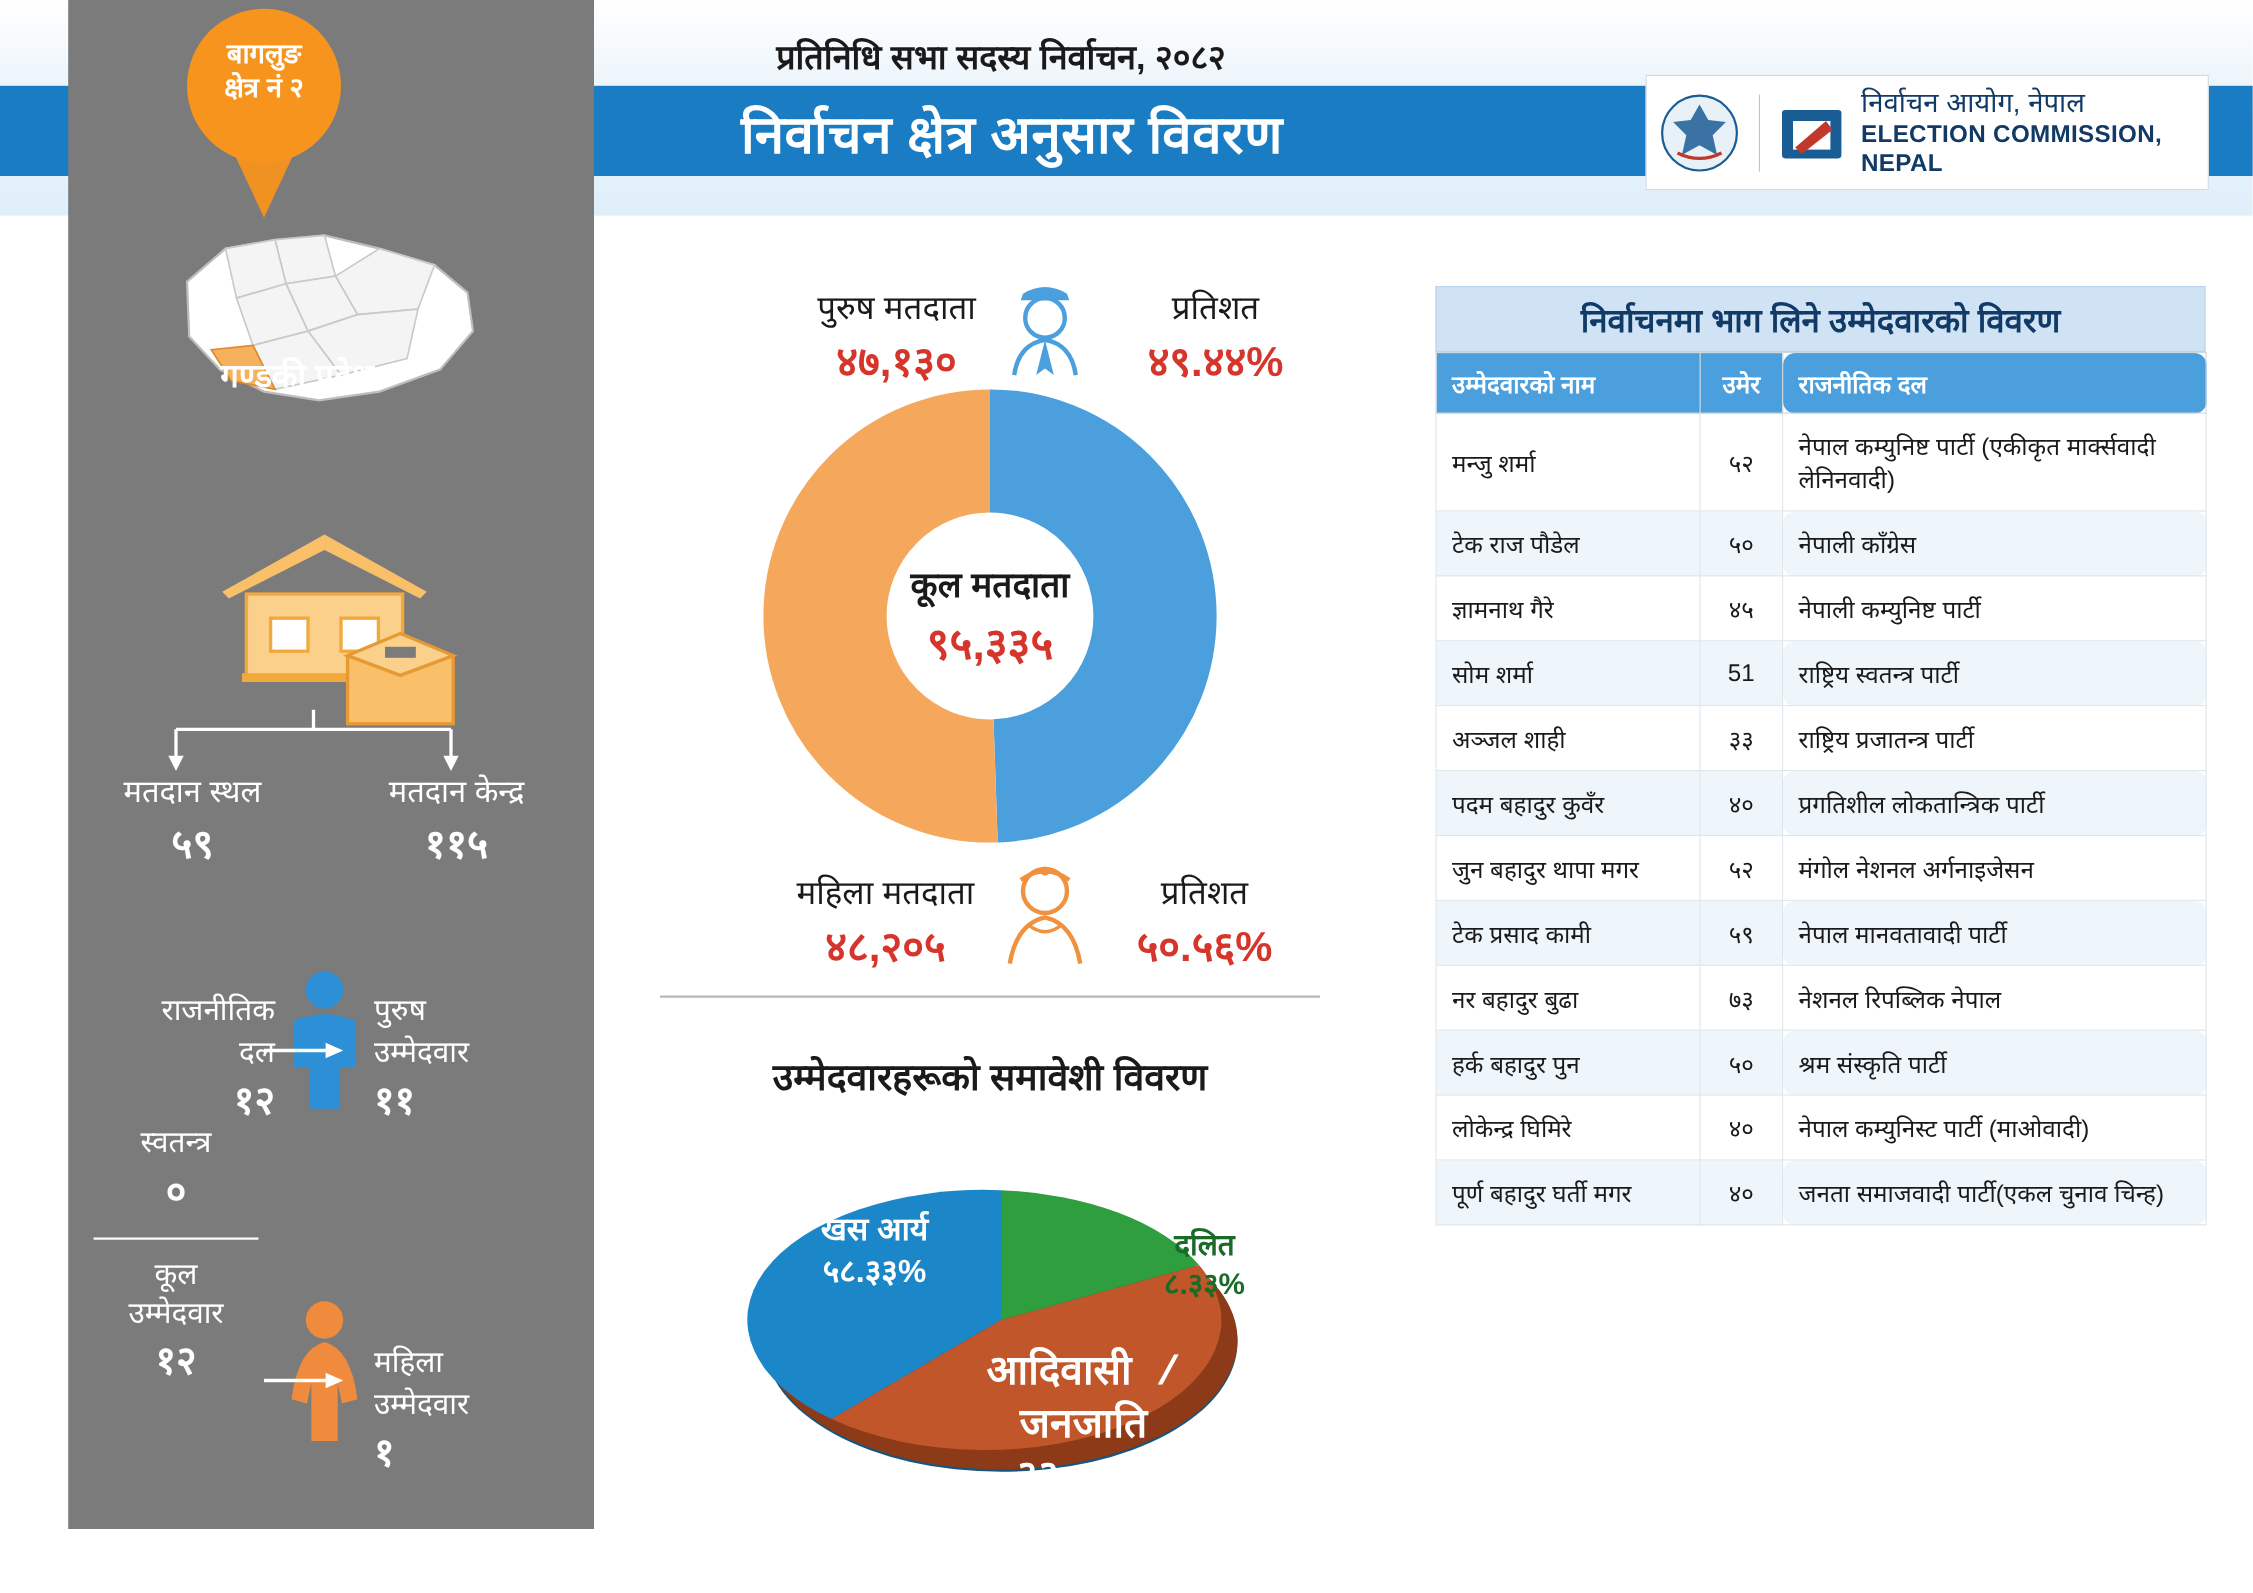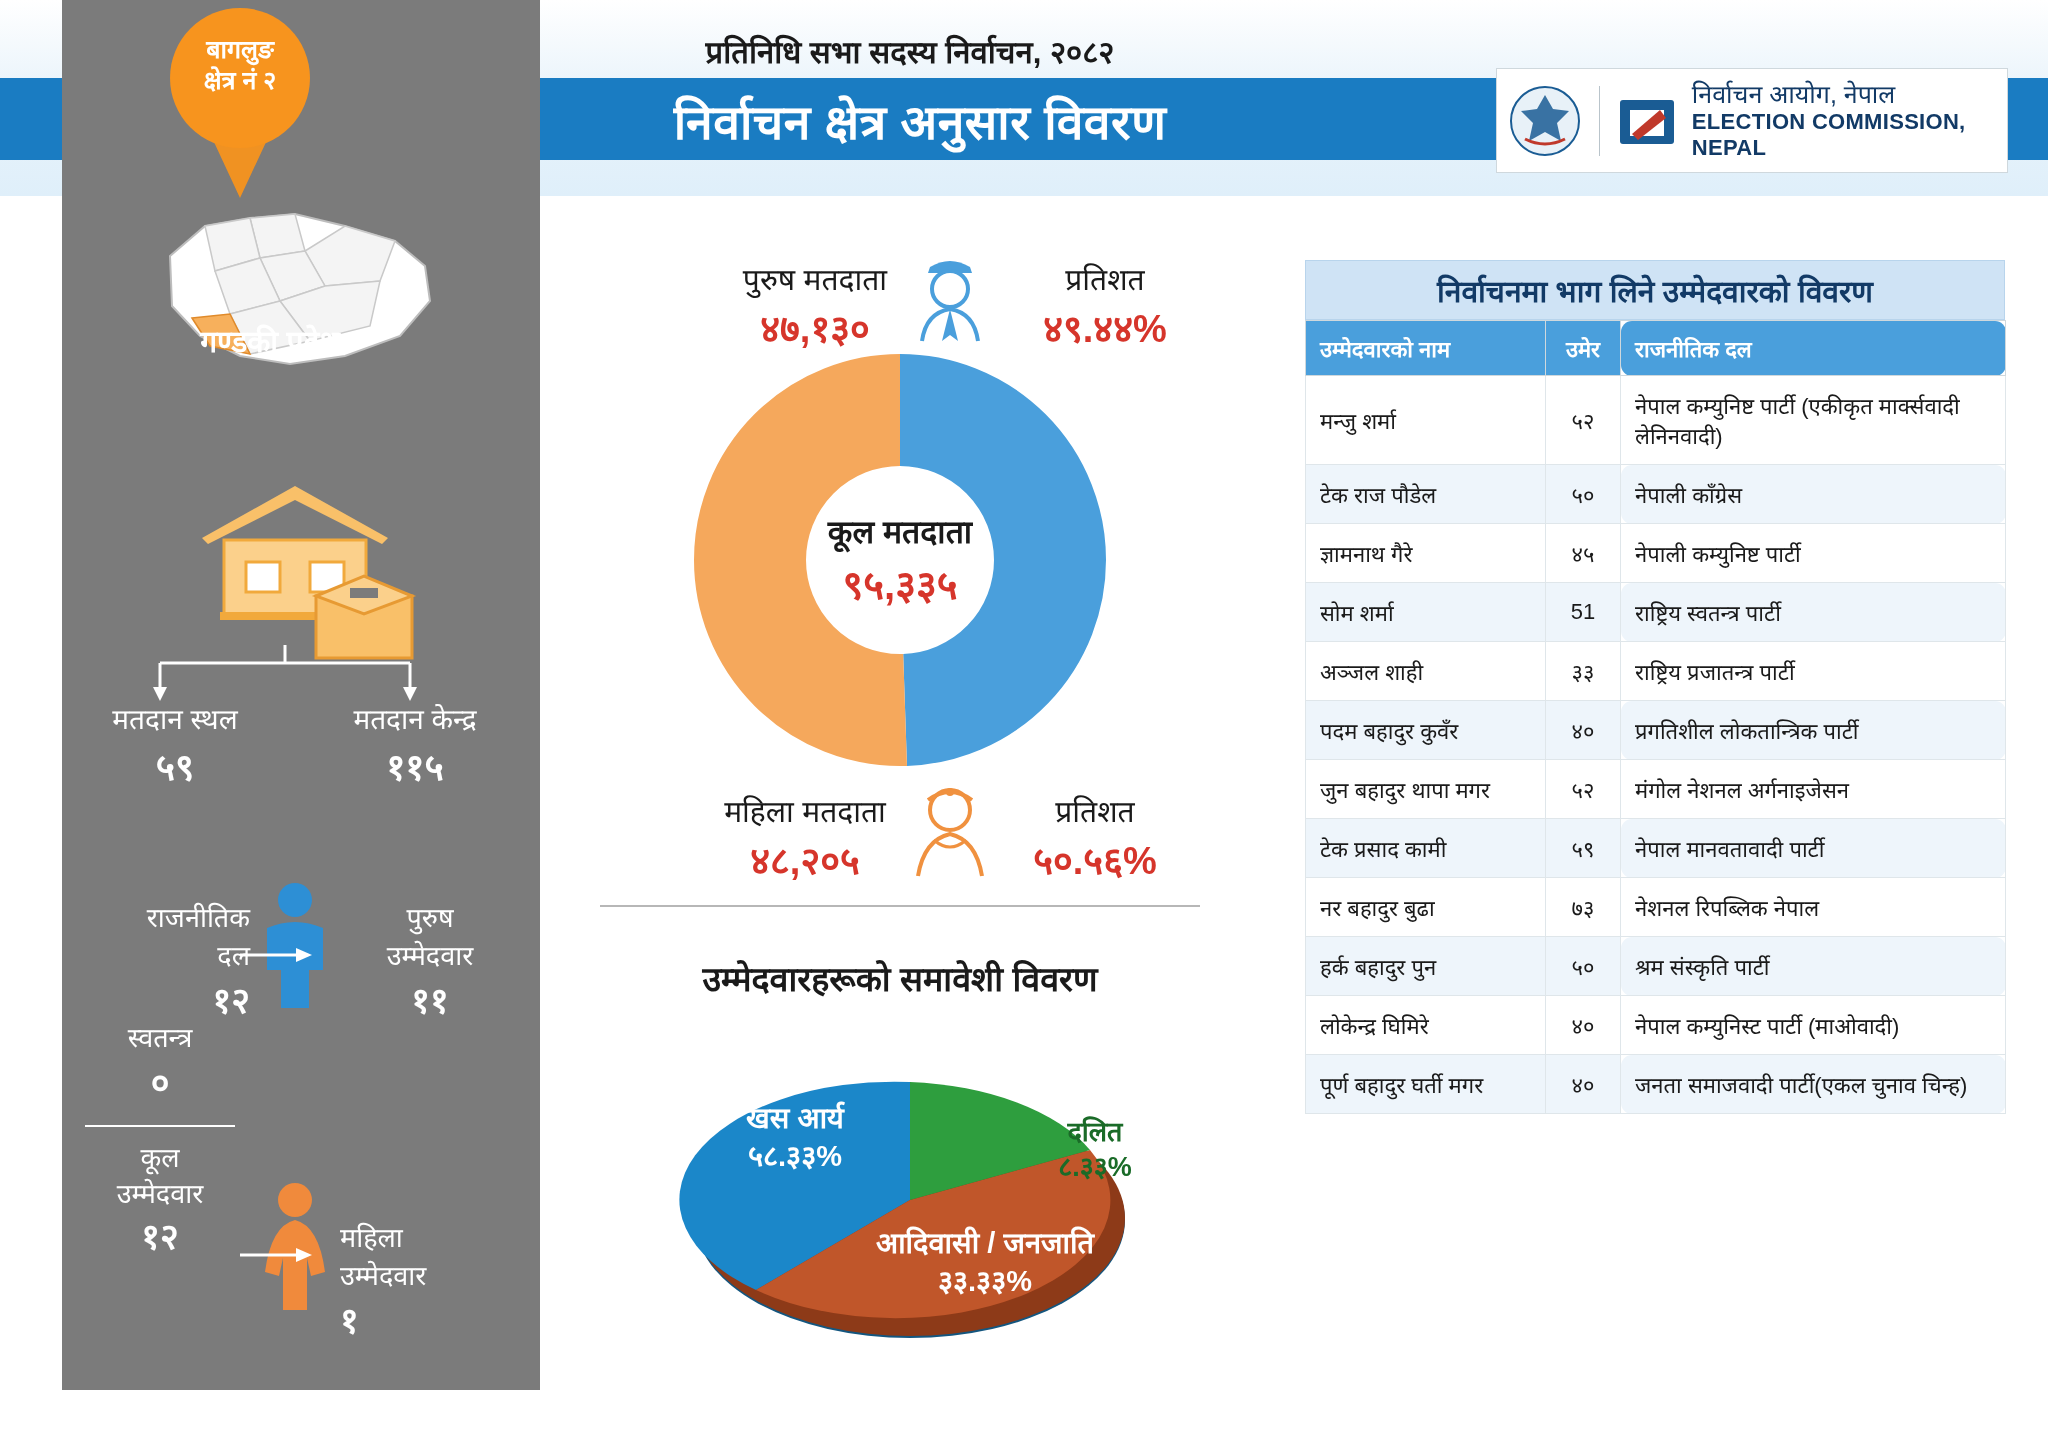--- a/index.html
+++ b/index.html
@@ -85,21 +85,21 @@
   #female-cand-icon { position:absolute; left:255px; top:1180px; width:80px; height:150px; }
 
   #party-block { position:absolute; left:70px; top:900px; width:180px; text-align:right; color:#ffffff; font-size:27px; line-height:1.4; }
   #party-block .val { font-size:36px; font-weight:700; }
   #indep-block { position:absolute; left:70px; top:1020px; width:180px; text-align:center; color:#ffffff; font-size:27px; line-height:1.4; }
   #indep-block .val { font-size:36px; font-weight:700; }
   #divider-left { position:absolute; left:85px; top:1125px; width:150px; height:2px; background:#ffffff; }
   #total-cand-block { position:absolute; left:60px; top:1140px; width:200px; text-align:center; color:#ffffff; font-size:27px; line-height:1.35; }
   #total-cand-block .val { font-size:36px; font-weight:700; }
 
-  #male-cand-label { position:absolute; left:340px; top:900px; width:180px; color:#ffffff; font-size:27px; line-height:1.4;text-align:center; }
+  #male-cand-label { position:absolute; left:340px; top:900px; width:180px; color:#ffffff; font-size:27px; line-height:1.4; }
   #male-cand-label .val { font-size:36px; font-weight:700; }
   #female-cand-label { position:absolute; left:340px; top:1220px; width:180px; color:#ffffff; font-size:27px; line-height:1.4; }
   #female-cand-label .val { font-size:36px; font-weight:700; }
 
   .arrow-svg { position:absolute; }
 
   
   #donut-wrap { position:absolute; left:690px; top:350px; width:420px; height:420px; }
   #donut-center {
     position:absolute; left:690px; top:350px; width:420px; height:420px;
@@ -122,21 +122,21 @@
   #female-icon { position:absolute; left:900px; top:770px; width:100px; height:110px; }
 
   #mid-rule { position:absolute; left:600px; top:905px; width:600px; height:2px; background:#b7b7b7; }
   #pie-title { position:absolute; left:600px; top:955px; width:600px; text-align:center; font-size:34px; font-weight:700; color:#1a1a1a; }
 
   #pie-wrap { position:absolute; left:660px; top:1040px; width:500px; height:310px; }
 
   .pie-lbl { position:absolute; text-align:center; font-weight:700; line-height:1.3; }
   #pie-lbl-khas { left:690px; top:1100px; width:210px; color:#ffffff; font-size:29px; }
   #pie-lbl-dalit { left:1020px; top:1115px; width:150px; color:#1a6b28; font-size:27px; }
-  #pie-lbl-janajati { left:860px; top:1225px; width:250px; color:#ffffff; font-size:29px; }
+  #pie-lbl-janajati { left:860px; top:1225px; width:250px; color:#ffffff; font-size:37px;font-family:Liberation Mono, monospace; }
 
   
   #table-panel { position:absolute; left:1305px; top:260px; width:700px; }
   #table-title {
     height:60px; background:#cfe3f5; border:1px solid #b8d4ec;
     display:flex; align-items:center; justify-content:center;
     font-size:30px; font-weight:700; color:#123a66;
   }
   table.cand { width:700px; border-collapse:collapse; table-layout:fixed; }
   table.cand th {

